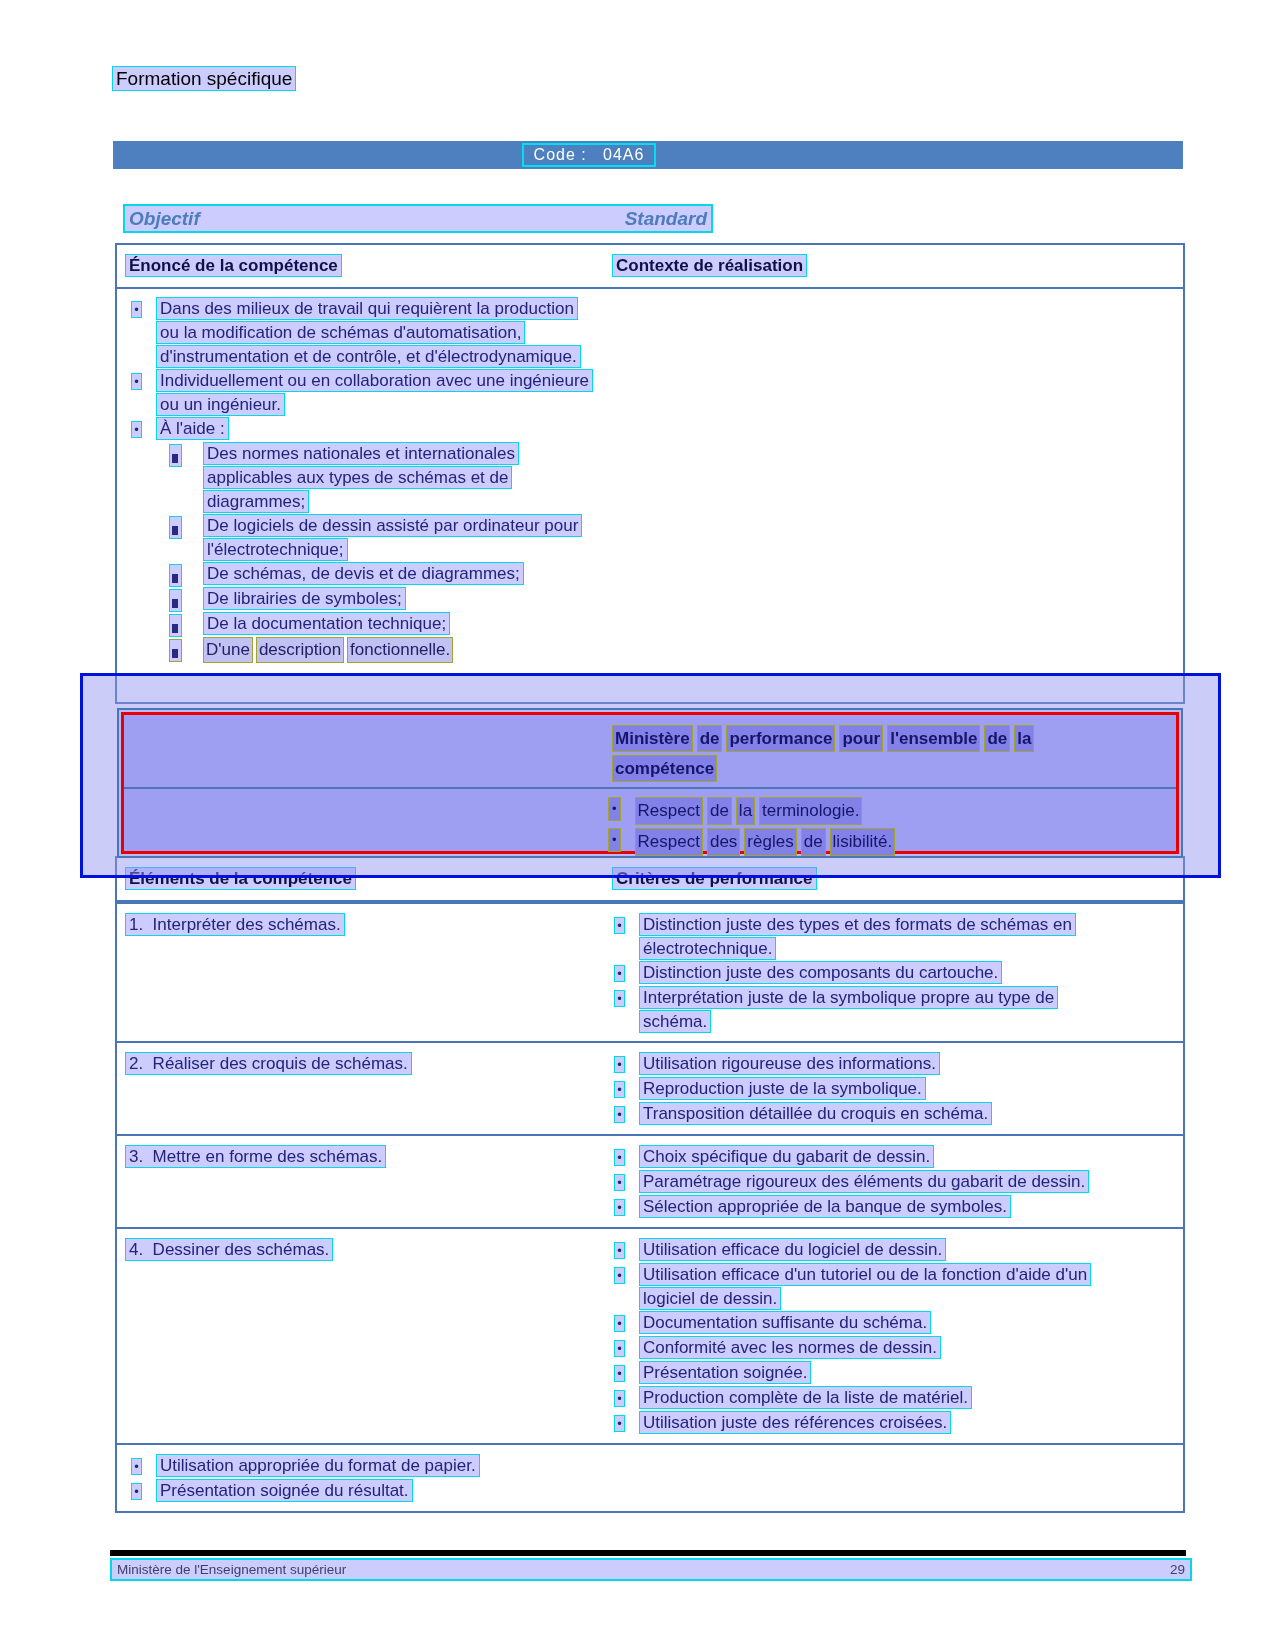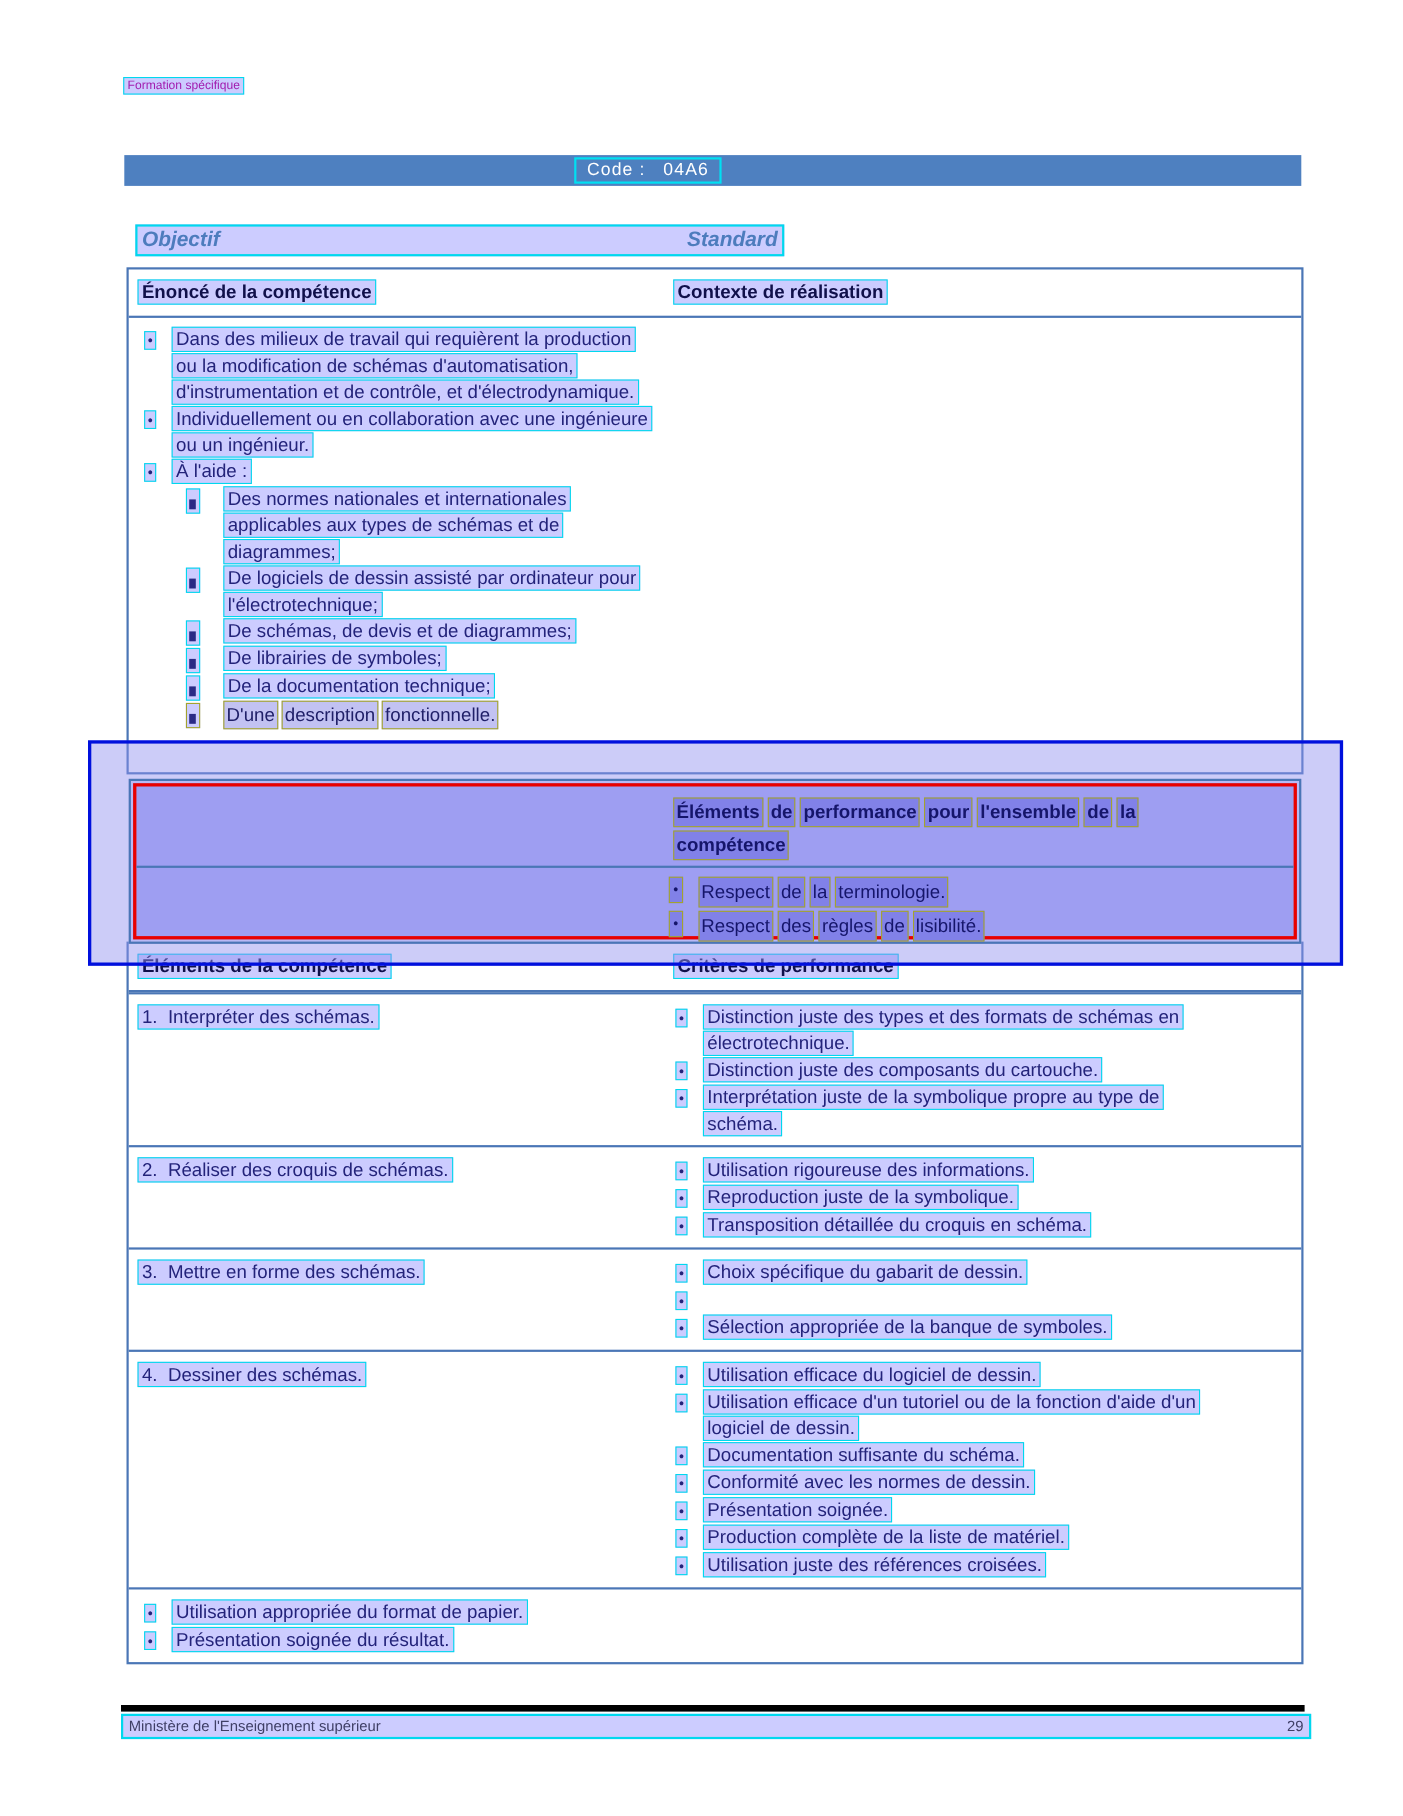--- a/index.html
+++ b/index.html
@@ -10,21 +10,21 @@
   }
   .abs{position:absolute;}
   
   .hl{
     background:#ccccff;border:1px solid #00d8ee;padding:1px 3px;
     -webkit-box-decoration-break:clone;box-decoration-break:clone;
   }
   .th{font-weight:bold;color:#10104a;font-size:17px;}
   .body-txt{font-size:17px;line-height:24px;color:#23237a;}
   
-  .top-label{font-size:11px;color:#a21caf;}
+  .top-label{font-size:19px;color:#000000;}
   .bar{
     left:113px;top:141px;width:1070px;height:28px;background:#4e80c0;
     display:flex;align-items:center;justify-content:center;
   }
   .code-box{
     border:2px solid #00e0f2;color:#ffffff;font-size:16px;
     padding:1px 10px;margin-right:118px;letter-spacing:1px;background:rgba(78,128,192,0.2);
   }
   .obj-strip{
     left:123px;top:204px;width:578px;height:25px;border:2px solid #00d8ee;background:#ccccff;
@@ -157,21 +157,21 @@
           </span>
         <div class="btext wline"><span class="w">D'une</span><span class="w">description</span><span class="w">fonctionnelle.</span></div>
       </div>
     </div>
   </div>
 </div>
 
 <div class="abs crit-section">
   <div class="crit-red">
     <div class="row1">
-      <div class="wline-dark bold-words"><span class="w">Éléments</span><span class="w">de</span><span class="w">performance</span><span class="w">pour</span><span class="w">l'ensemble</span><span class="w">de</span><span class="w">la</span><span class="w">compétence</span></div>
+      <div class="wline-dark bold-words"><span class="w">Ministère</span><span class="w">de</span><span class="w">performance</span><span class="w">pour</span><span class="w">l'ensemble</span><span class="w">de</span><span class="w">la</span><span class="w">compétence</span></div>
     </div>
     <div class="row2">
       <div>
         <span class="bmark-w">•</span><span class="wline-dark" style="display:inline-block;"><span class="w">Respect</span><span class="w">de</span><span class="w">la</span><span class="w">terminologie.</span></span>
       </div>
       <div>
         <span class="bmark-w">•</span><span class="wline-dark" style="display:inline-block;"><span class="w">Respect</span><span class="w">des</span><span class="w">règles</span><span class="w">de</span><span class="w">lisibilité.</span></span>
       </div>
     </div>
   </div>
@@ -223,20 +223,21 @@
 
   <div class="t2row body-txt">
     <div class="cell-l"><span class="hl">3.&nbsp; Mettre en forme des schémas.</span></div>
     <div class="cell-r">
       <div class="crit-line">
         <span class="bdot"><span class="hl">•</span></span>
         <div class="btext"><span class="hl">Choix spécifique du gabarit de dessin.</span></div>
       </div>
       <div class="crit-line">
         <span class="bdot"><span class="hl">•</span></span>
+        <div class="btext"><span class="hl">Paramétrage rigoureux des éléments du gabarit de dessin.</span></div>
       </div>
       <div class="crit-line">
         <span class="bdot"><span class="hl">•</span></span>
         <div class="btext"><span class="hl">Sélection appropriée de la banque de symboles.</span></div>
       </div>
     </div>
   </div>
 
   <div class="t2row body-txt">
     <div class="cell-l"><span class="hl">4.&nbsp; Dessiner des schémas.</span></div>

